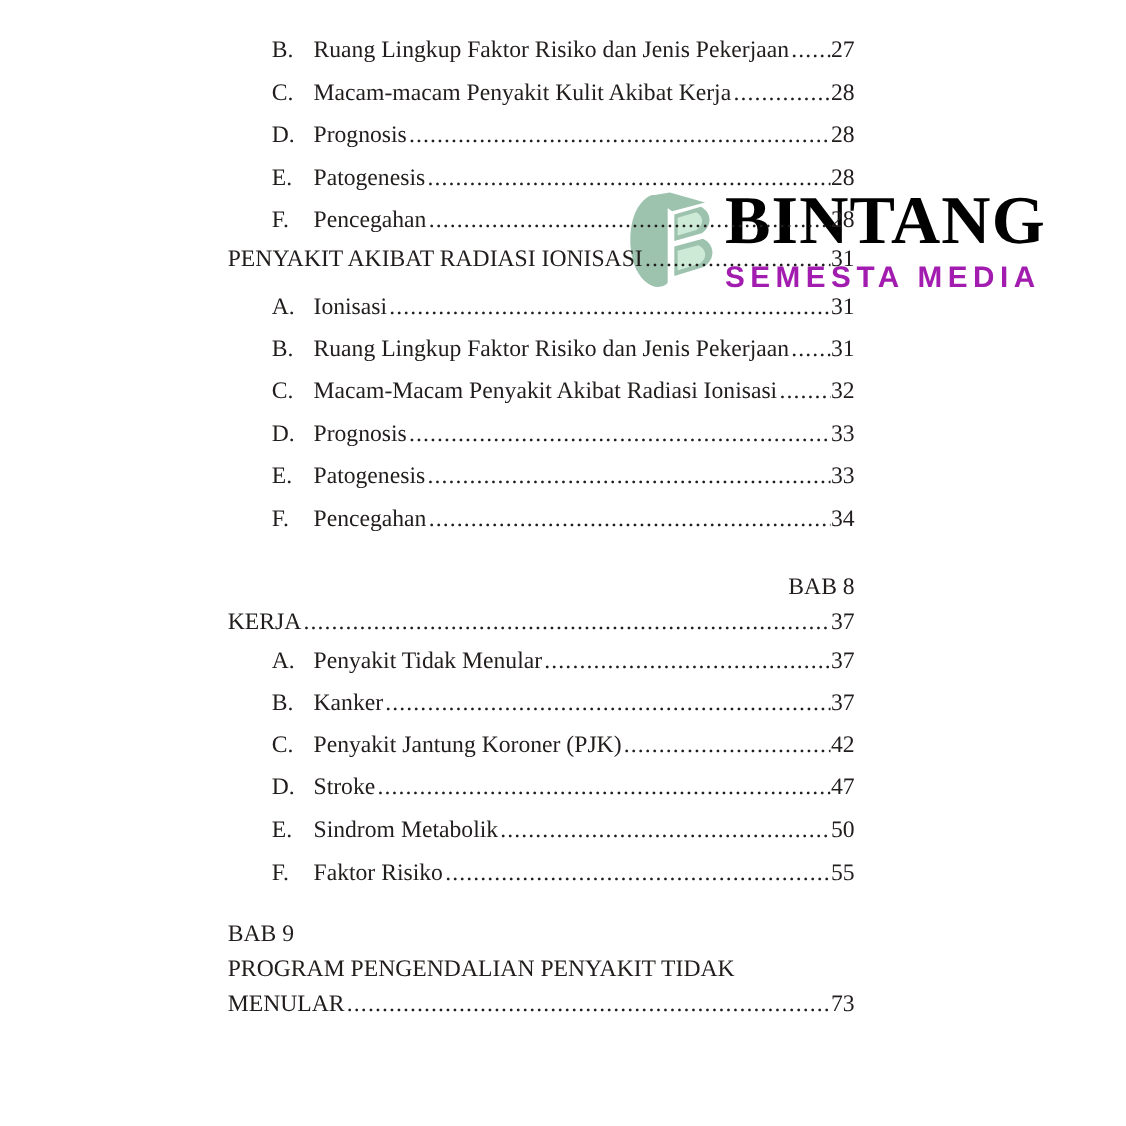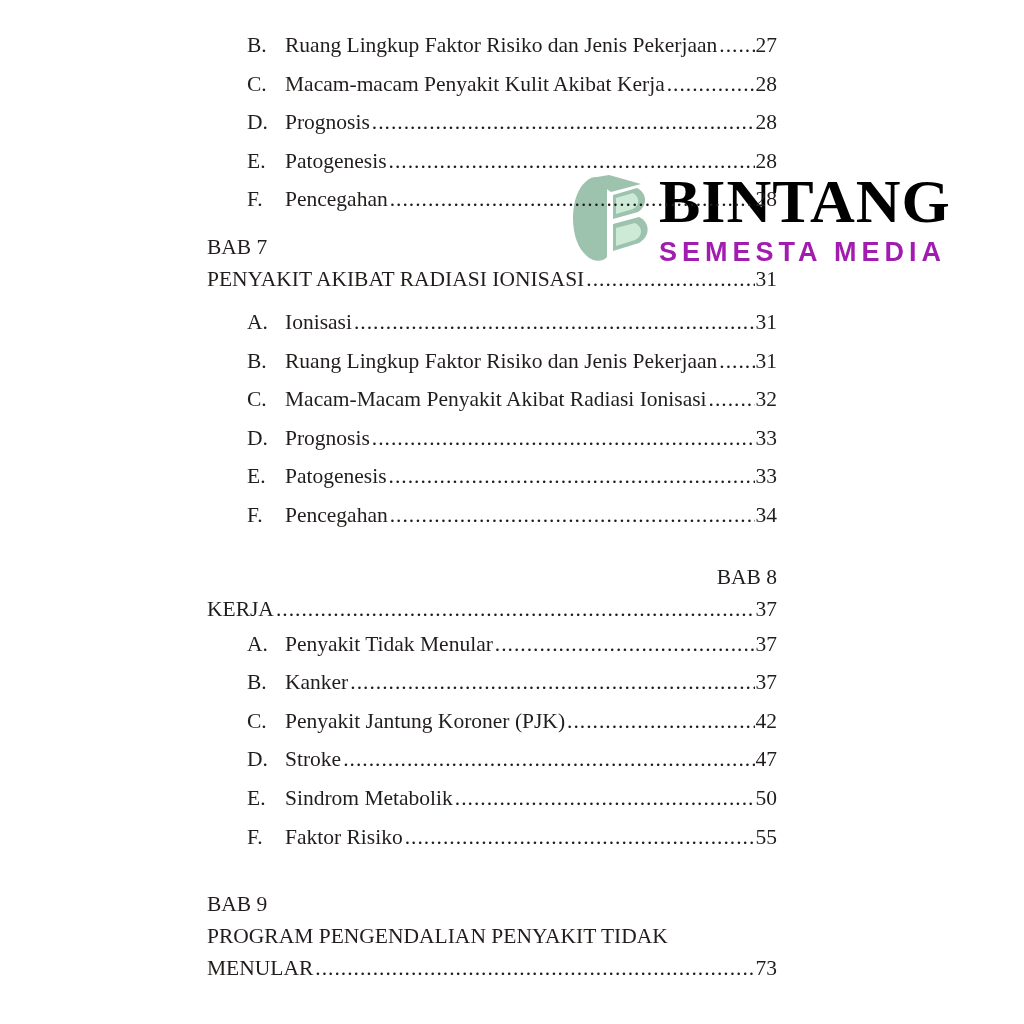--- a/index.html
+++ b/index.html
@@ -21,21 +21,21 @@
   .row.hrow{line-height:32px;}
   .entry{padding-left:40px;}
   .letter{flex:none;width:38px;}
   .label{flex:none;}
   .dots{flex:1 1 auto;min-width:0;overflow:hidden;letter-spacing:1px;margin-left:2px;}
   .dots::after{content:"..........................................................................................................................................................................................................";}
   .pg{flex:none;margin-left:1px;}
   .mt-bab7{margin-top:12px;}
   .mt-first{margin-top:8px;}
   .mt-bab8{margin-top:26px;justify-content:flex-end;}
-  .mt-bab9{margin-top:32px;align-items:flex-end;}
+  .mt-bab9{margin-top:20px;align-items:flex-end;}
 </style>
 </head>
 <body>
 
 <div class="page">
 
   <div class="watermark">
     <svg class="logo-icon" width="84" height="88" viewBox="0 0 84 88" aria-hidden="true">
       <path d="M26 4 C14 10 8 26 8 44 C8 64 15 80 28 86 C34 88 40 86 42 83 L42 10 C38 4 32 2 26 4 Z" fill="#9dc3af"></path>
       <path d="M26 4 L44 1 L76 10 L46 18 Z" fill="#9dc3af"></path>
@@ -76,23 +76,20 @@
       <span class="dots"></span>
       <span class="pg">28</span>
     </div>
     <div class="row entry">
       <span class="letter">F.</span>
       <span class="label">Pencegahan</span>
       <span class="dots"></span>
       <span class="pg">28</span>
     </div>
 
-    <div class="row hrow mt-bab7">
-      <span class="label">BAB 7</span>
-    </div>
     <div class="row hrow">
       <span class="label">PENYAKIT AKIBAT RADIASI IONISASI</span>
       <span class="dots"></span>
       <span class="pg">31</span>
     </div>
     <div class="row entry mt-first">
       <span class="letter">A.</span>
       <span class="label">Ionisasi</span>
       <span class="dots"></span>
       <span class="pg">31</span>

